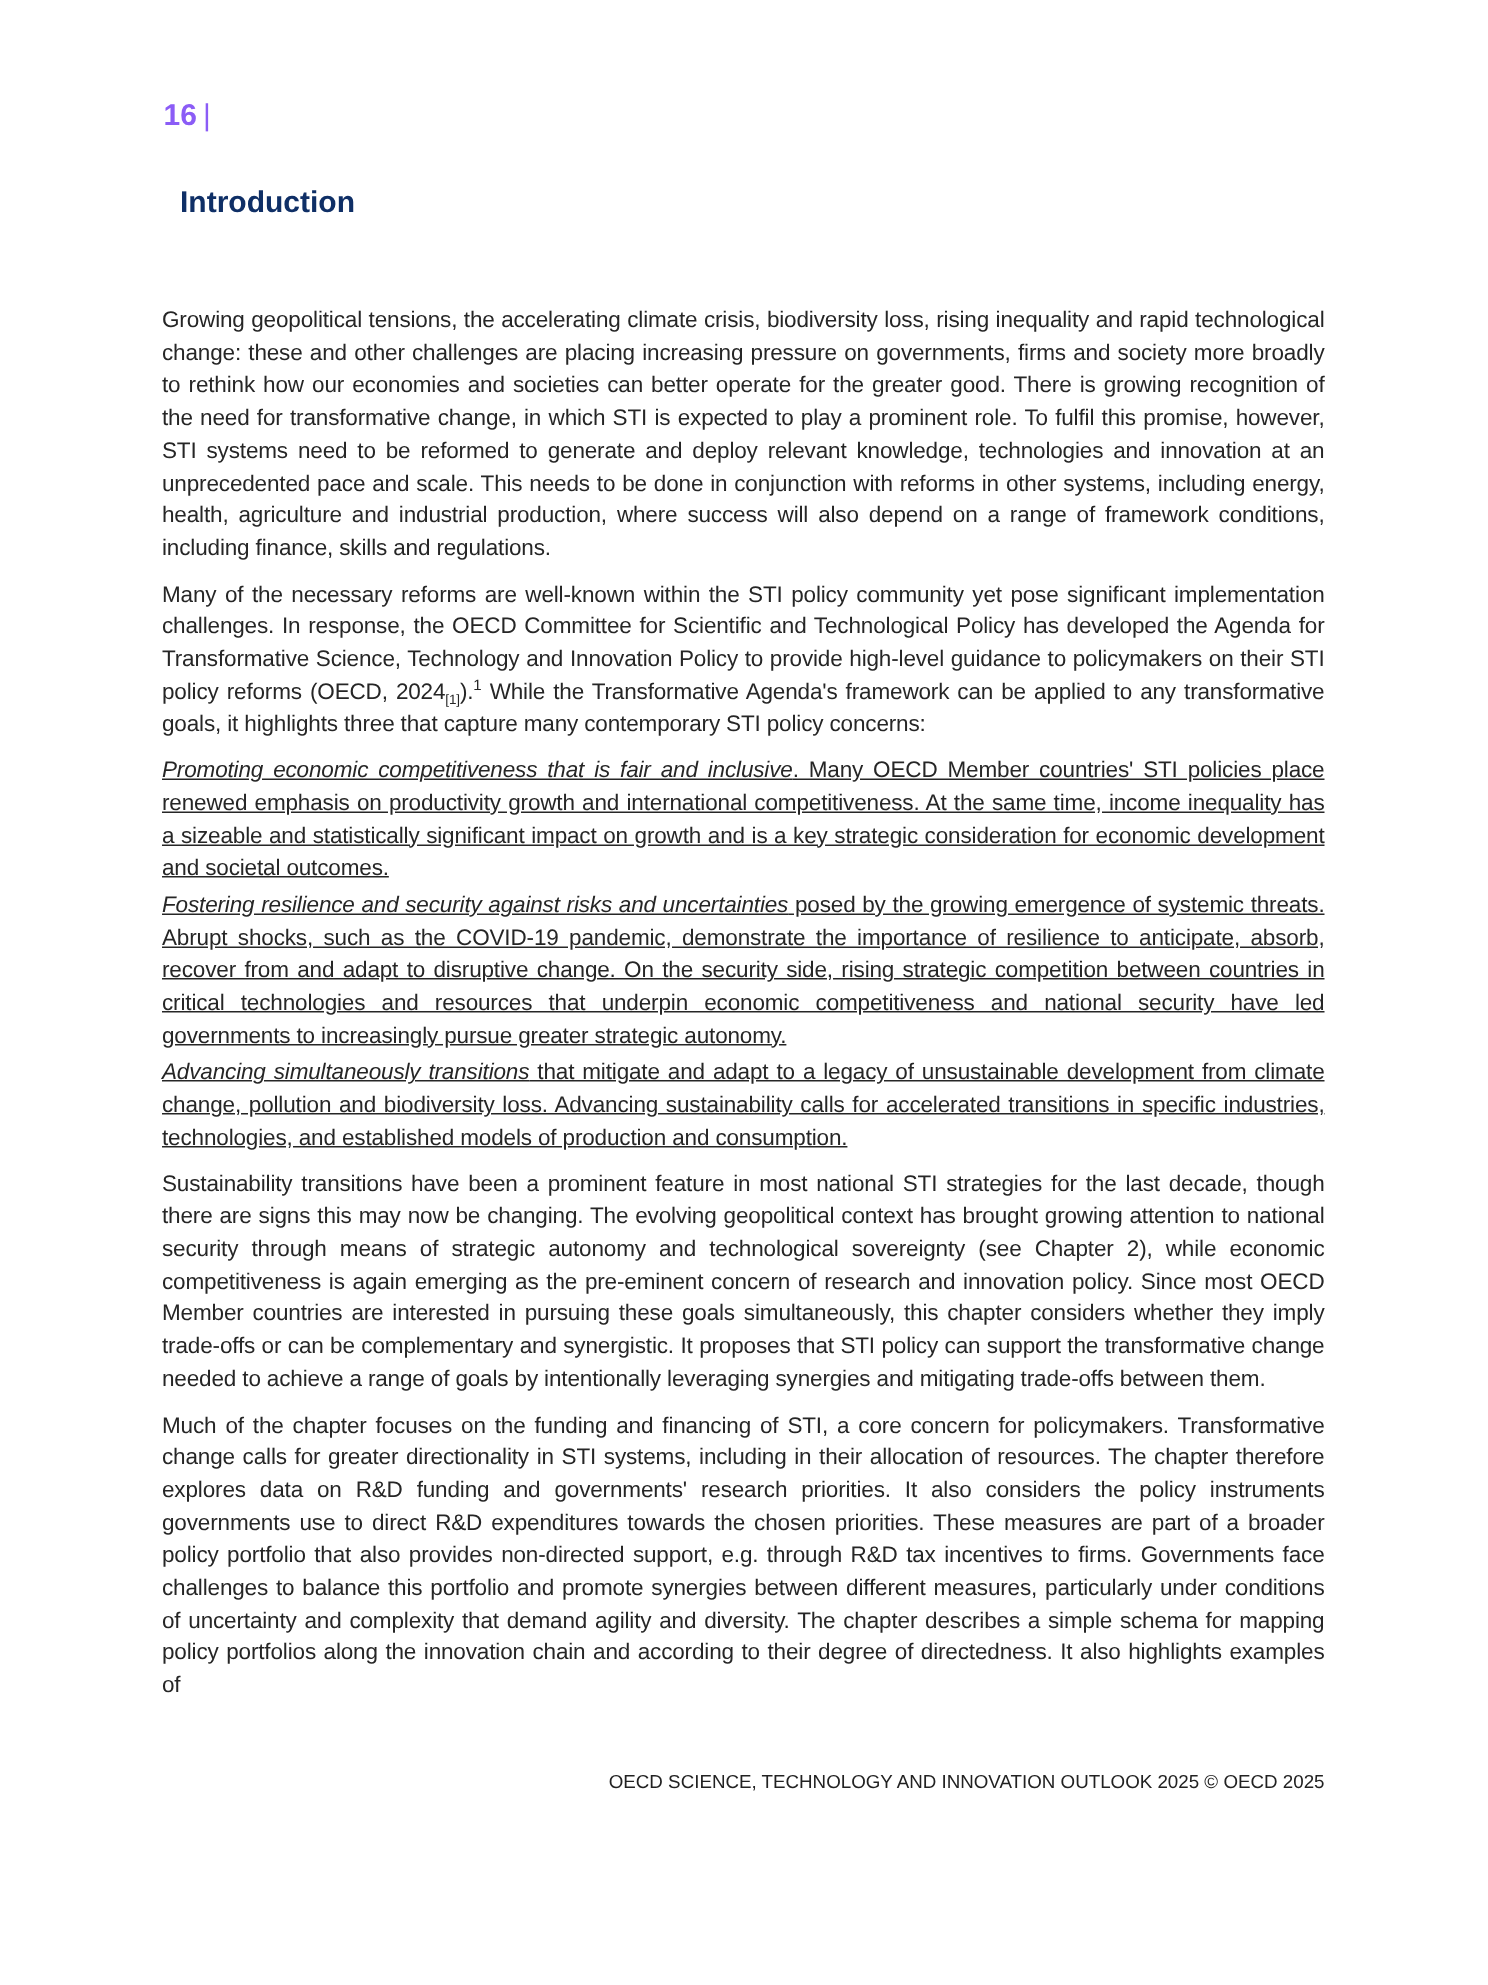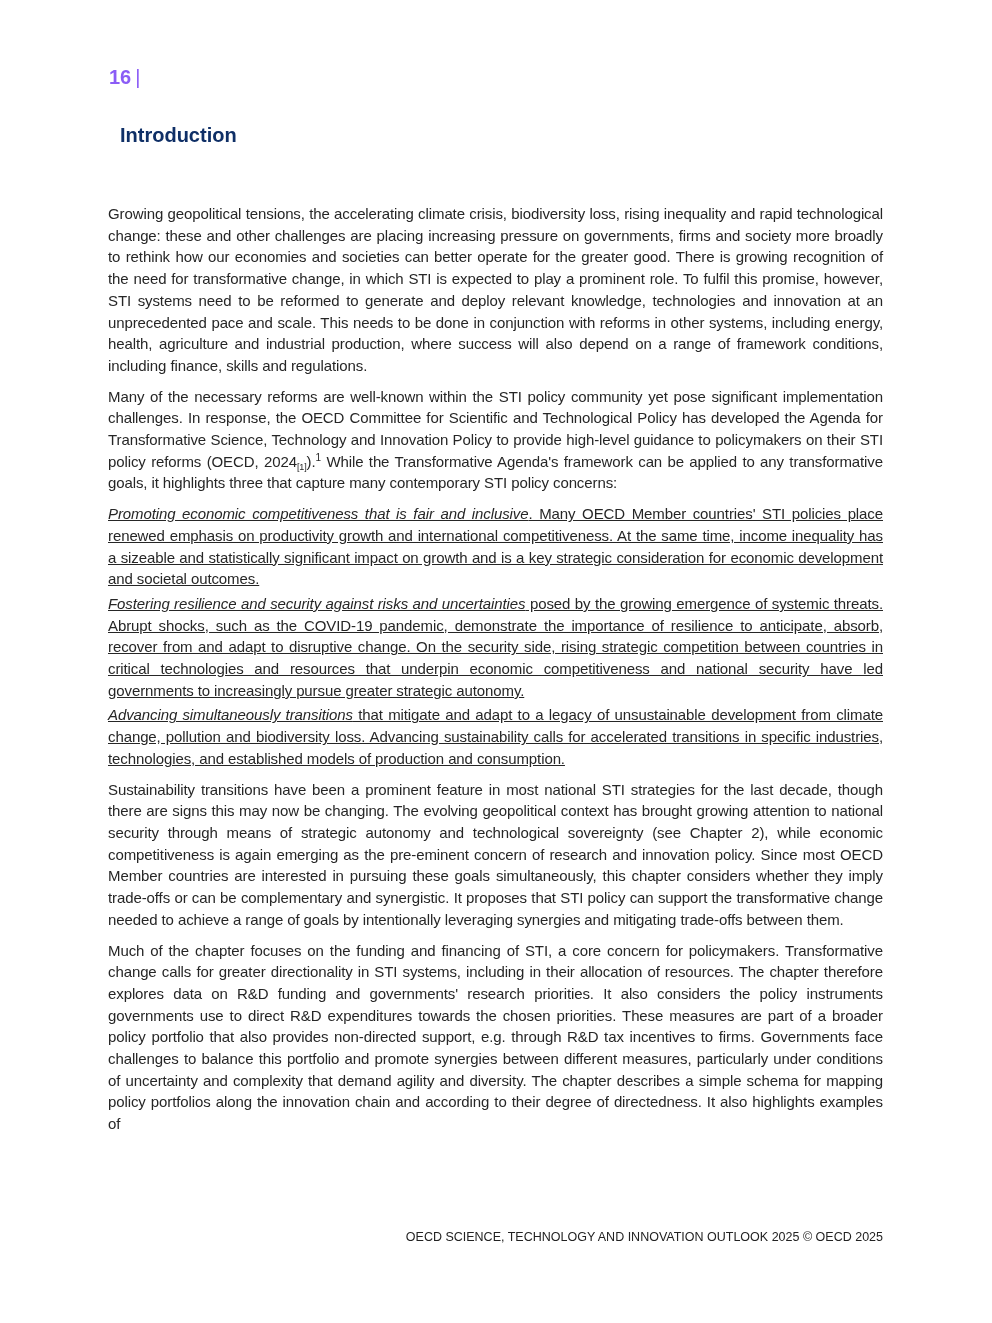--- a/index.html
+++ b/index.html
@@ -7,21 +7,21 @@
   .page-num{position:absolute;left:109px;top:66px;font-size:20px;font-weight:bold;color:#8b5cf6;}
   .page-num .bar{font-weight:normal;margin-left:4px;}
   h1{position:absolute;left:108px;top:112px;margin:12px;font-size:20px;font-weight:bold;color:#0f2f66;}
   .body{position:absolute;left:108px;top:158px;width:775px;font-size:15px;line-height:21.7px;text-align:justify;letter-spacing:-0.1px;margin-top:45px;}
   .body p{margin:0 0 9px 0;}
   .body p.item{margin:0 0 3px 0;text-decoration:underline;}
   .body p.item.last{margin-bottom:9px;}
   sup{font-size:10px;line-height:0;vertical-align:6px;}
   sub{font-size:9px;line-height:0;vertical-align:-3px;}
   em{font-style:italic;}
-  .footer{position:absolute;right:109px;top:1230px;font-size:12.5px;color:#222;text-align:right;}
+  .footer{position:absolute;right:109px;top:1181px;font-size:12.5px;color:#222;text-align:right;}
 </style>
 </head>
 <body>
 
 <div class="page-num"><span>16</span><span class="bar">|</span></div>
 
 <h1>Introduction</h1>
 
 <div class="body">
   <p>Growing geopolitical tensions, the accelerating climate crisis, biodiversity loss, rising inequality and rapid technological change: these and other challenges are placing increasing pressure on governments, firms and society more broadly to rethink how our economies and societies can better operate for the greater good. There is growing recognition of the need for transformative change, in which STI is expected to play a prominent role. To fulfil this promise, however, STI systems need to be reformed to generate and deploy relevant knowledge, technologies and innovation at an unprecedented pace and scale. This needs to be done in conjunction with reforms in other systems, including energy, health, agriculture and industrial production, where success will also depend on a range of framework conditions, including finance, skills and regulations.</p>

